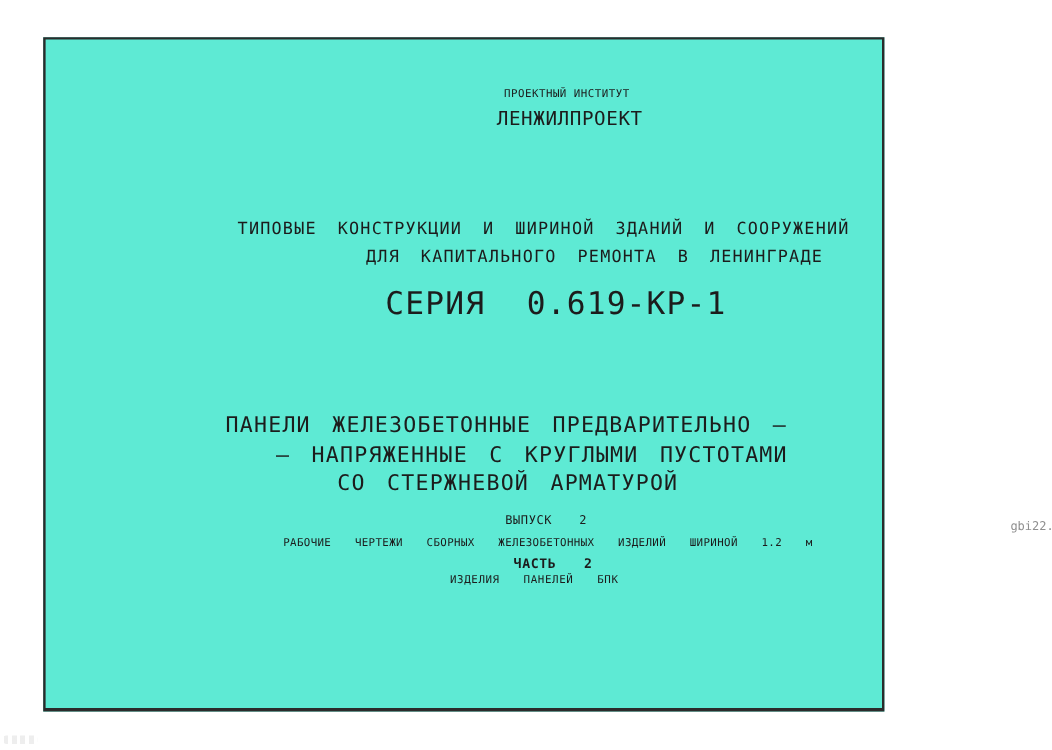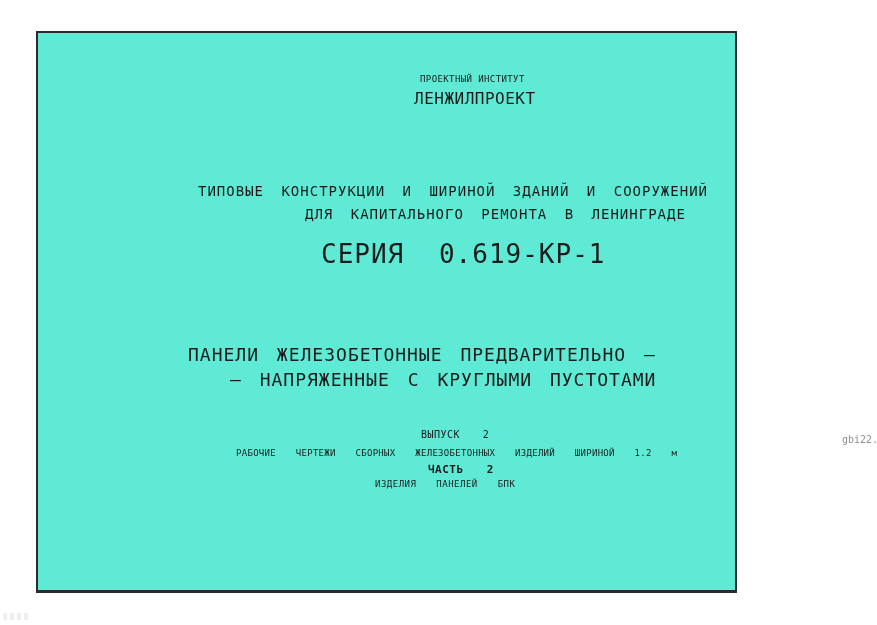--- a/index.html
+++ b/index.html
@@ -74,20 +74,21 @@
 
   <div class="line inst-type">ПРОЕКТНЫЙ ИНСТИТУТ</div>
   <div class="line inst-name">ЛЕНЖИЛПРОЕКТ</div>
 
   <div class="line series-l1">ТИПОВЫЕ КОНСТРУКЦИИ И ШИРИНОЙ ЗДАНИЙ И СООРУЖЕНИЙ</div>
   <div class="line series-l2">ДЛЯ КАПИТАЛЬНОГО РЕМОНТА В ЛЕНИНГРАДЕ</div>
   <div class="line series-num">СЕРИЯ 0.619-КР-1</div>
 
   <div class="line title-l1">ПАНЕЛИ ЖЕЛЕЗОБЕТОННЫЕ ПРЕДВАРИТЕЛЬНО —</div>
   <div class="line title-l2">— НАПРЯЖЕННЫЕ С КРУГЛЫМИ ПУСТОТАМИ</div>
+  <div class="line title-l3">СО СТЕРЖНЕВОЙ АРМАТУРОЙ</div>
 
   <div class="line vypusk">ВЫПУСК 2</div>
   <div class="line issue-desc">РАБОЧИЕ ЧЕРТЕЖИ СБОРНЫХ ЖЕЛЕЗОБЕТОННЫХ ИЗДЕЛИЙ ШИРИНОЙ 1.2 м</div>
   <div class="line chast">ЧАСТЬ 2</div>
   <div class="line products">ИЗДЕЛИЯ ПАНЕЛЕЙ БПК</div>
 </div>
 
 <div class="watermark">gbi22.ru</div>
 
 <div class="corner-smudge"></div>

